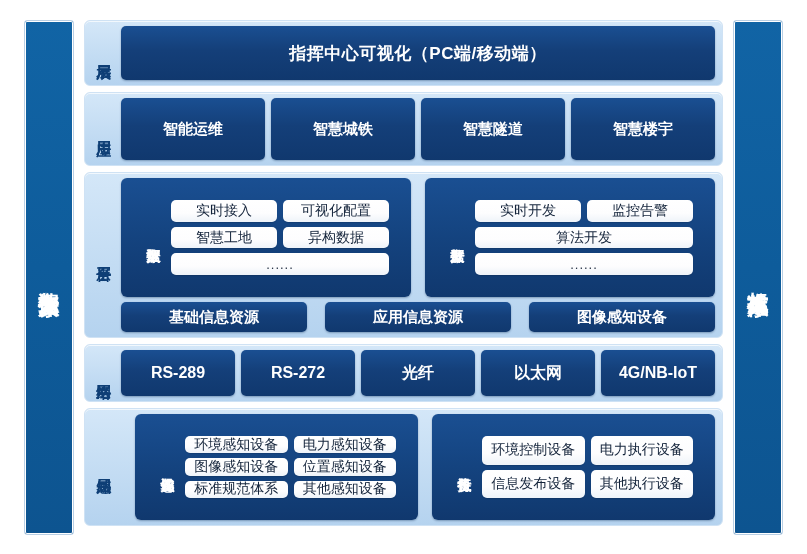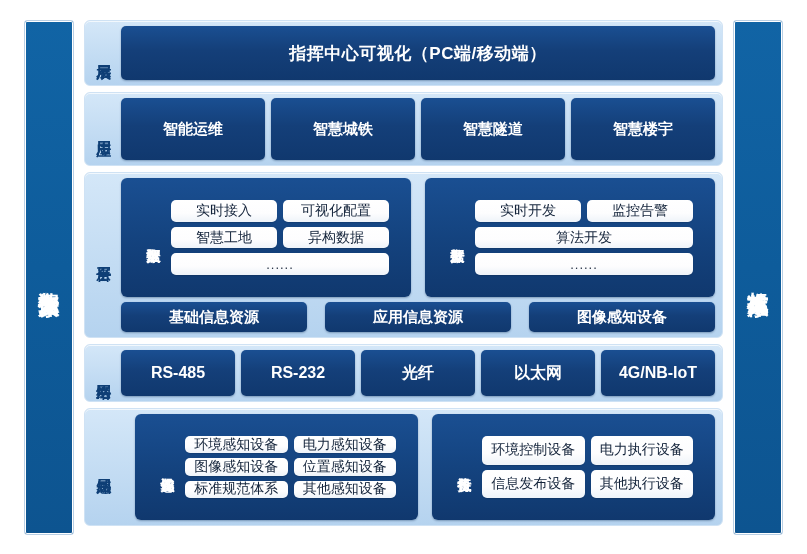--- a/index.html
+++ b/index.html
@@ -209,22 +209,22 @@
           <div class="chip">应用信息资源</div>
           <div class="chip">图像感知设备</div>
         </div>
       </div>
     </div>
 
     <div class="layer l-network">
       <div class="layer-label">网络层</div>
       <div class="layer-body">
         <div class="row">
-          <div class="chip">RS-485</div>
-          <div class="chip">RS-232</div>
+          <div class="chip">RS-289</div>
+          <div class="chip">RS-272</div>
           <div class="chip">光纤</div>
           <div class="chip">以太网</div>
           <div class="chip">4G/NB-IoT</div>
         </div>
       </div>
     </div>
 
     <div class="layer l-sensing">
       <div class="layer-label">感知层</div>
       <div class="layer-body">

